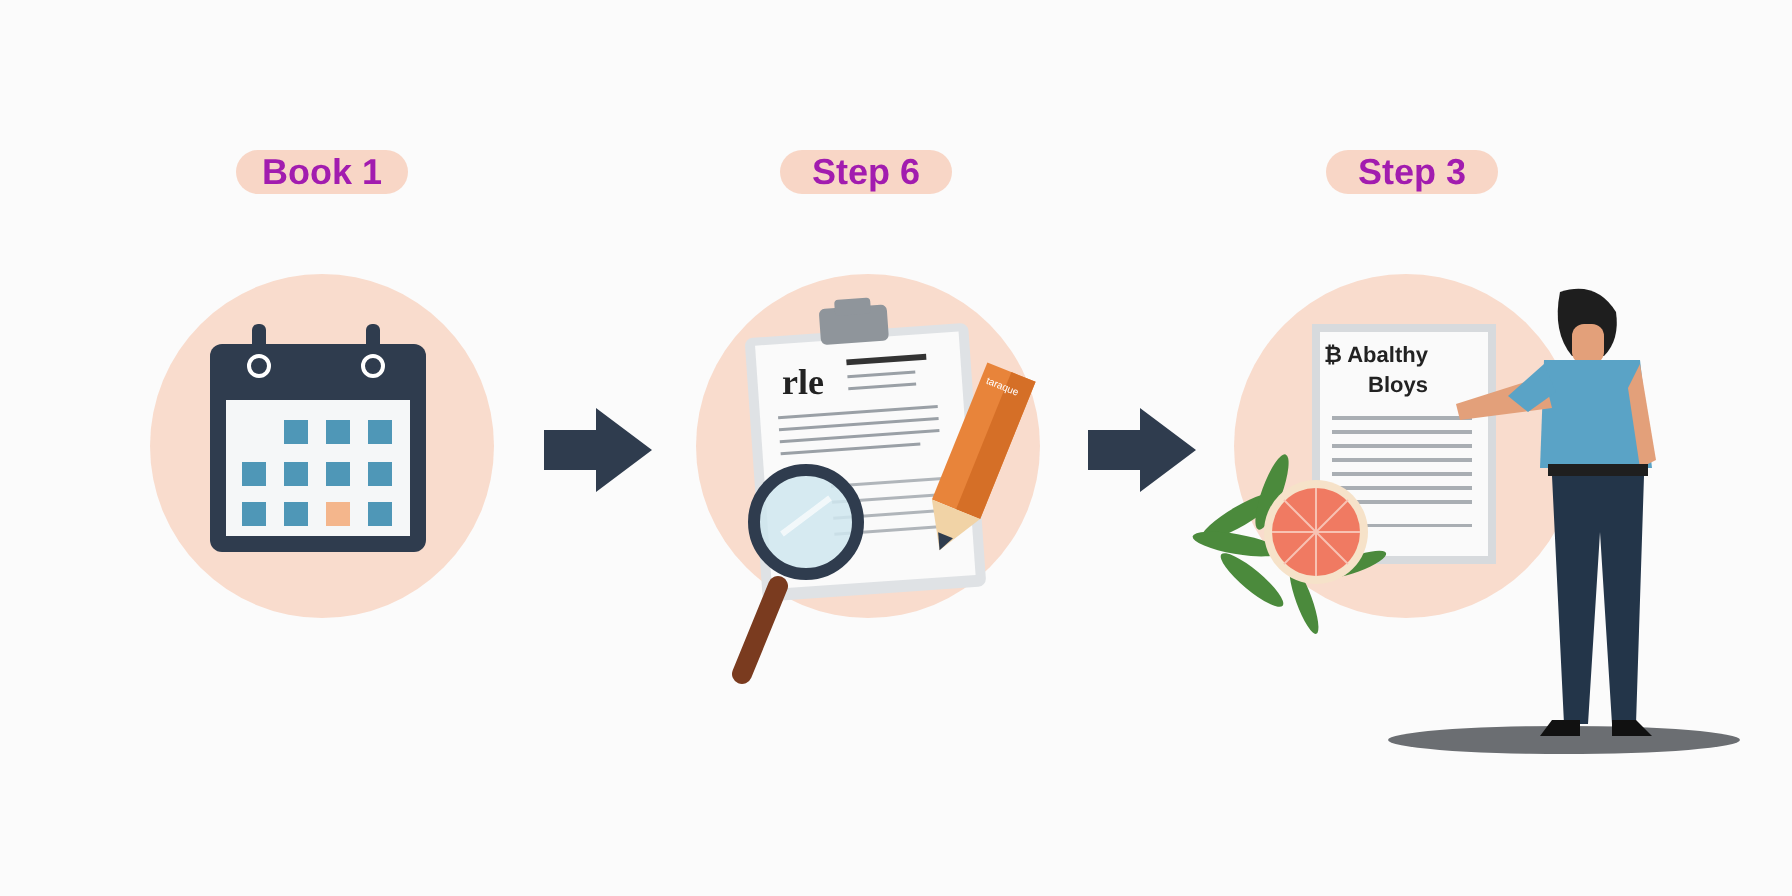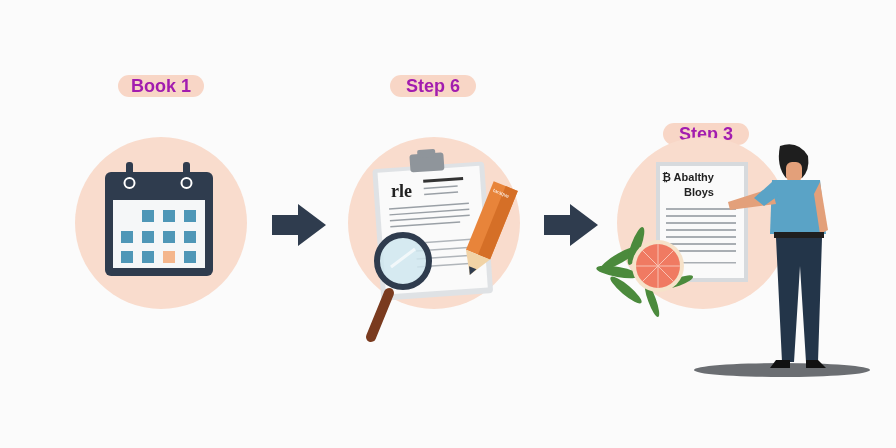--- a/index.html
+++ b/index.html
@@ -69,21 +69,21 @@
   </g>
   <line x1="34" y1="148" x2="16" y2="192" stroke="#7a3b1f" stroke-width="10" stroke-linecap="round"></line>
   <circle cx="48" cy="116" r="26" fill="#cfe6ee" fill-opacity="0.85" stroke="#2f3c4e" stroke-width="6"></circle>
   <line x1="36" y1="122" x2="60" y2="104" stroke="#fff" stroke-width="3" opacity="0.7"></line>
 </svg>
 
 <svg class="abs" style="left:542px;top:202px" width="60" height="46">
   <polygon points="2,13 28,13 28,2 56,23 28,44 28,33 2,33" fill="#2f3c4e"></polygon>
 </svg>
 
-<div class="pill" style="left:663px;top:75px;width:86px;margin-top:48px;">Step 3</div>
+<div class="pill" style="left:663px;top:75px;width:86px;">Step 3</div>
 <div class="circle" style="left:617px;top:137px;width:172px;height:172px;"></div>
 <svg class="abs" style="left:596px;top:140px" width="290" height="240">
   <ellipse cx="186" cy="230" rx="88" ry="7" fill="#6b6e72"></ellipse>
   <rect x="60" y="22" width="92" height="120" fill="#d7dadd"></rect>
   <rect x="64" y="26" width="84" height="112" fill="#fafafa"></rect>
   <text x="66" y="41" font-weight="bold" font-size="11" fill="#222" font-family="Liberation Sans, sans-serif">₿ Abalthy</text>
   <text x="88" y="56" font-weight="bold" font-size="11" fill="#222" font-family="Liberation Sans, sans-serif">Bloys</text>
   <g fill="#a9aeb3">
     <rect x="70" y="68" width="70" height="2"></rect>
       <rect x="70" y="75" width="70" height="2"></rect>

